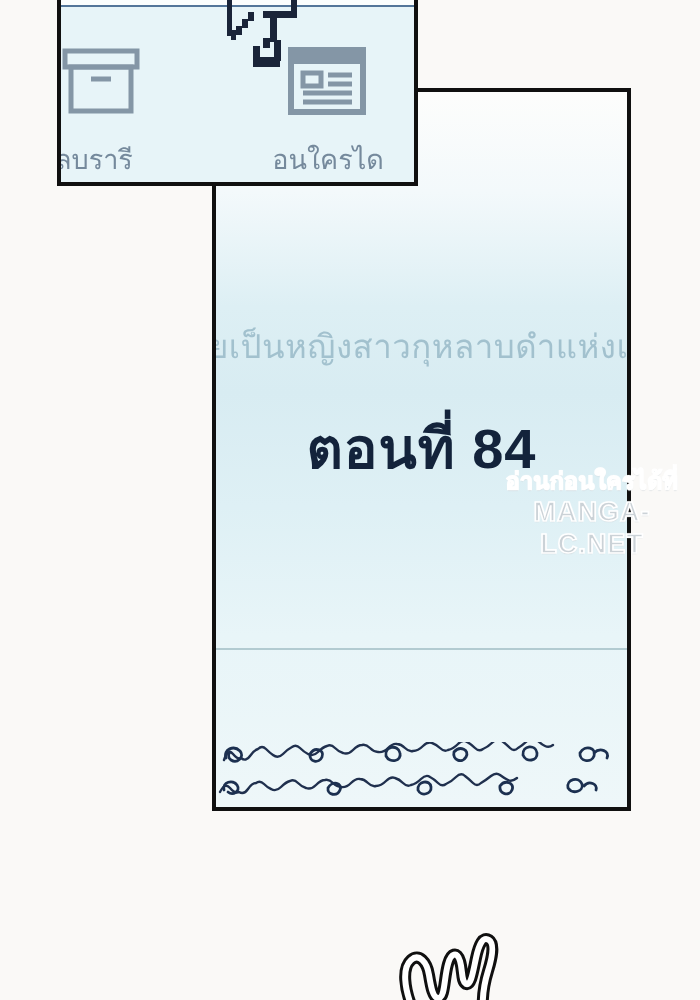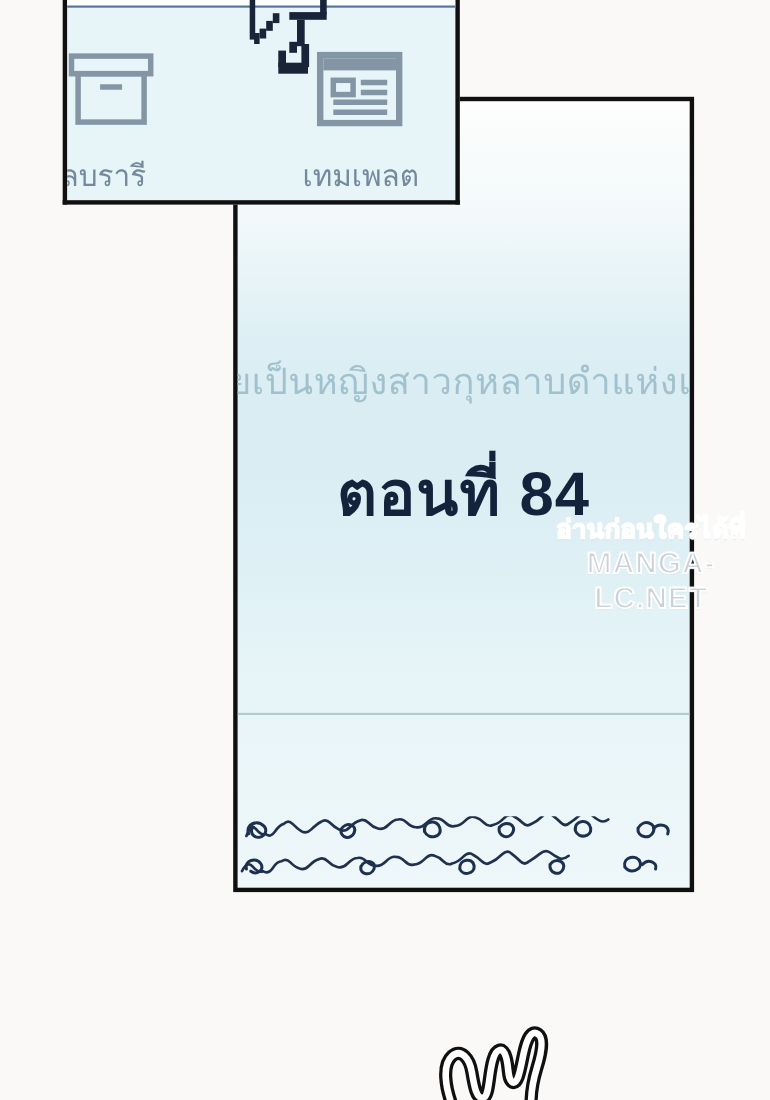--- a/index.html
+++ b/index.html
@@ -76,21 +76,21 @@
 
   <svg class="tool-icon" style="left:227px;top:47px;" width="78" height="68" viewBox="0 0 78 68">
     <rect x="3" y="3" width="72" height="62" fill="none" stroke="#8496a6" stroke-width="6"></rect>
     <rect x="6" y="6" width="66" height="11" fill="#8496a6"></rect>
     <rect x="15" y="26" width="18" height="13" fill="none" stroke="#8496a6" stroke-width="5"></rect>
     <line x1="40" y1="28" x2="64" y2="28" stroke="#8496a6" stroke-width="5"></line>
     <line x1="40" y1="37" x2="64" y2="37" stroke="#8496a6" stroke-width="5"></line>
     <line x1="15" y1="46" x2="64" y2="46" stroke="#8496a6" stroke-width="5"></line>
     <line x1="15" y1="55" x2="64" y2="55" stroke="#8496a6" stroke-width="5"></line>
   </svg>
-  <div class="tool-label lbl-template">เทมเพลต</div>
+  <div class="tool-label lbl-template">อนใครได</div>
 </div>
 
 <div class="main-panel">
   <div class="series-title">ยเป็นหญิงสาวกุหลาบดำแห่งแวร์ซาย</div>
   <div class="episode-title">ตอนที่ 84</div>
   <div class="divider"></div>
 
   <svg class="scribbles" width="408" height="66" viewBox="0 0 408 66">
     <g fill="none" stroke="#20304e" stroke-width="2.4" stroke-linecap="round">
       <path d="M6,18 q4,-12 9,-6 t8,4 q5,4 9,-2 t8,-7 q4,-4 8,0 t7,6 q5,4 10,-1 t9,-7 q4,-3 8,1 t8,6 q5,3 10,-2 t9,-6 q4,-2 8,2 t8,5 q5,2 10,-3 t9,-5 q4,-1 8,3 t8,4 q5,1 10,-4 t9,-4 q4,0 8,4 t8,3 q5,0 10,-5 t9,-3 q4,1 8,5 t8,2 q5,-1 10,-6 t9,-2 q4,2 8,6 t8,1 q5,-2 10,-7 t9,-1 q4,3 8,7 t8,0 q5,-3 10,-8 t9,0 q4,4 8,6 t8,-1"></path>

